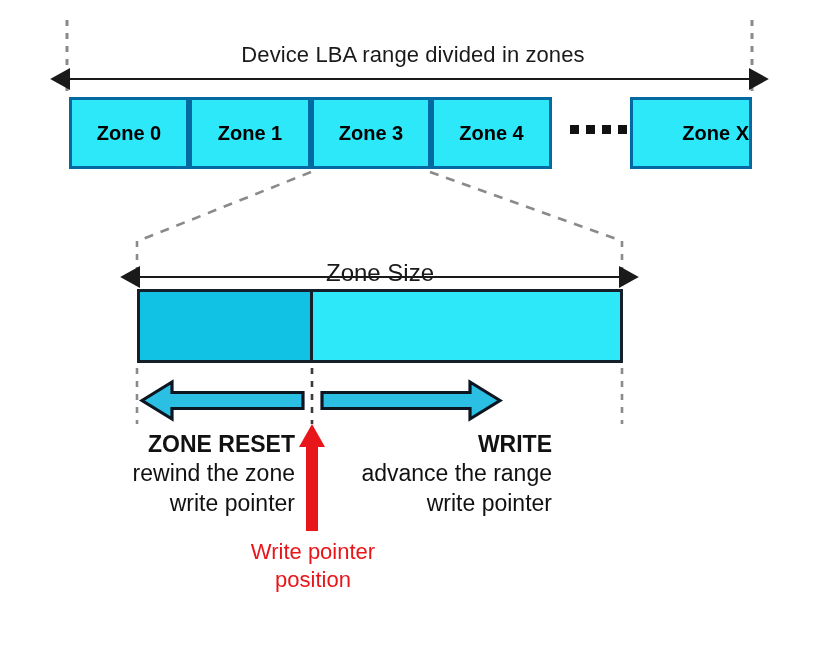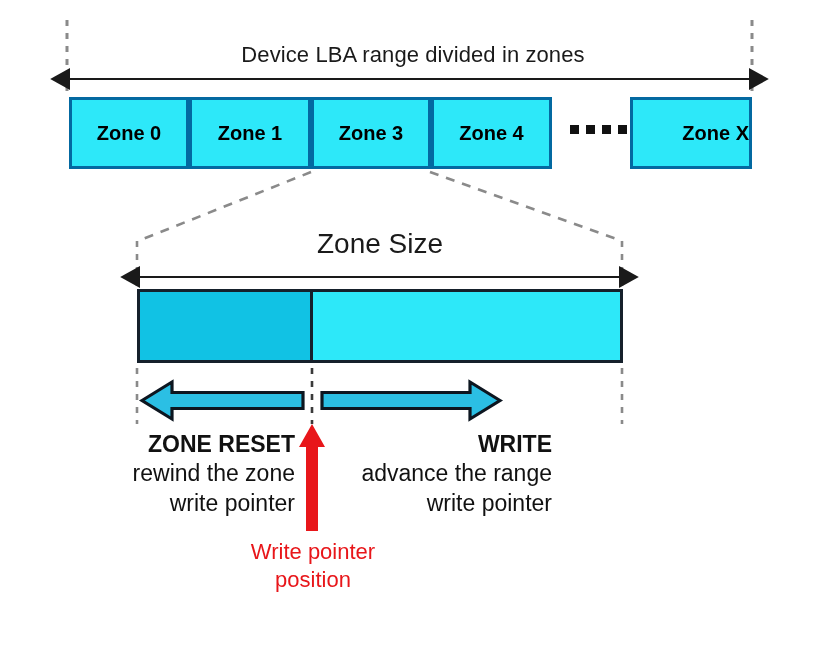--- a/index.html
+++ b/index.html
@@ -34,24 +34,24 @@
   #lba-title {
     left: 0;
     top: 42px;
     width: 826px;
     text-align: center;
     font-size: 22px;
     letter-spacing: 0.1px;
   }
   #zone-size-title {
     left: 137px;
-    top: 228px;
+    top: 259px;
     width: 486px;
     text-align: center;
-    font-size: 28px;
+    font-size: 24px;
   }
 
   
   .zone-box {
     position: absolute;
     top: 97px;
     height: 72px;
     background: #2de8f9;
     border: 3px solid #0369a1;
     box-sizing: border-box;

